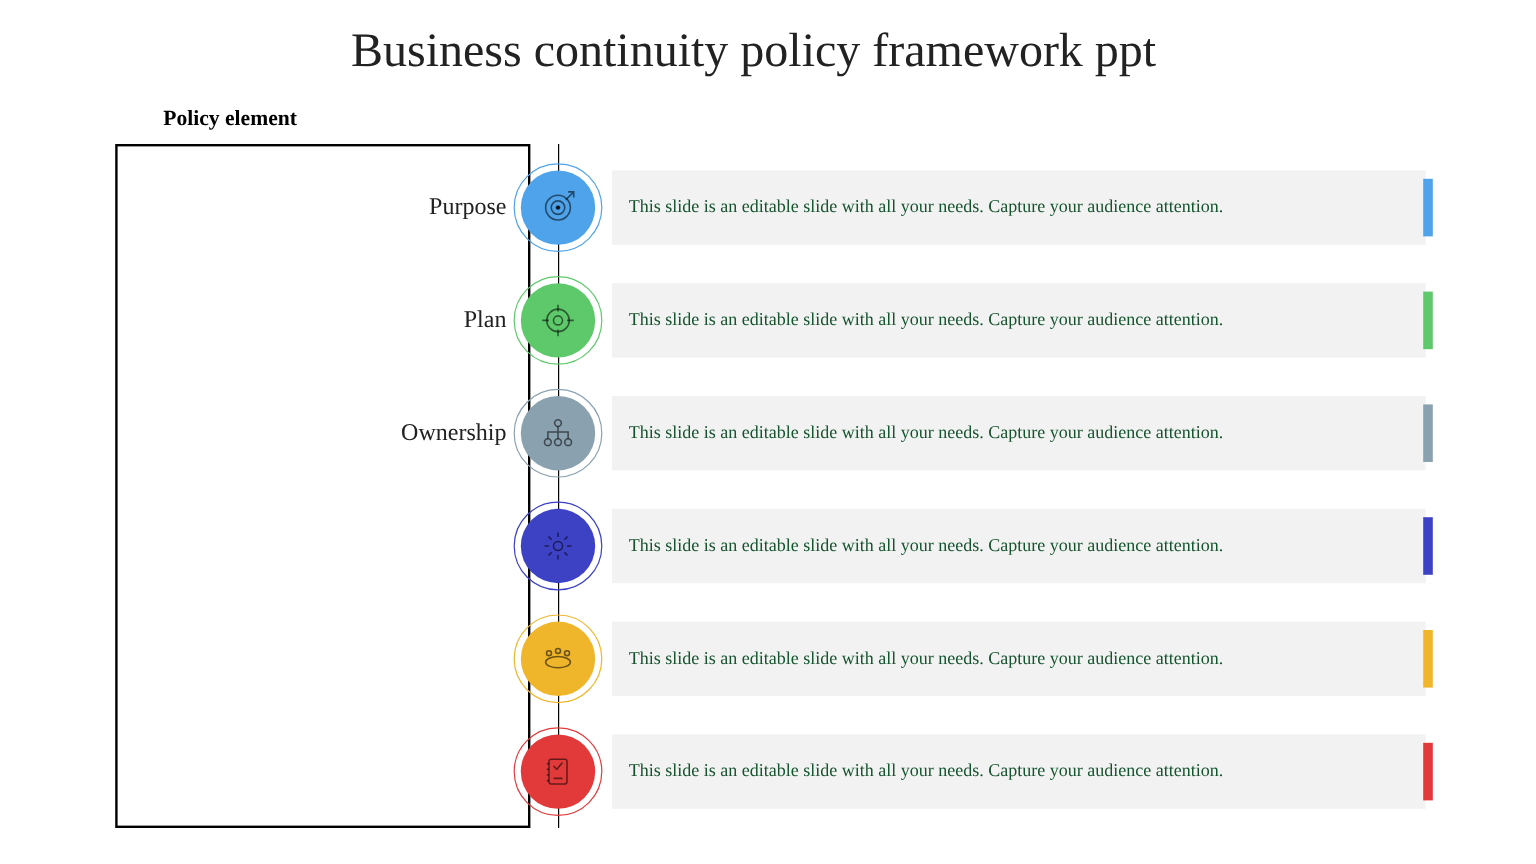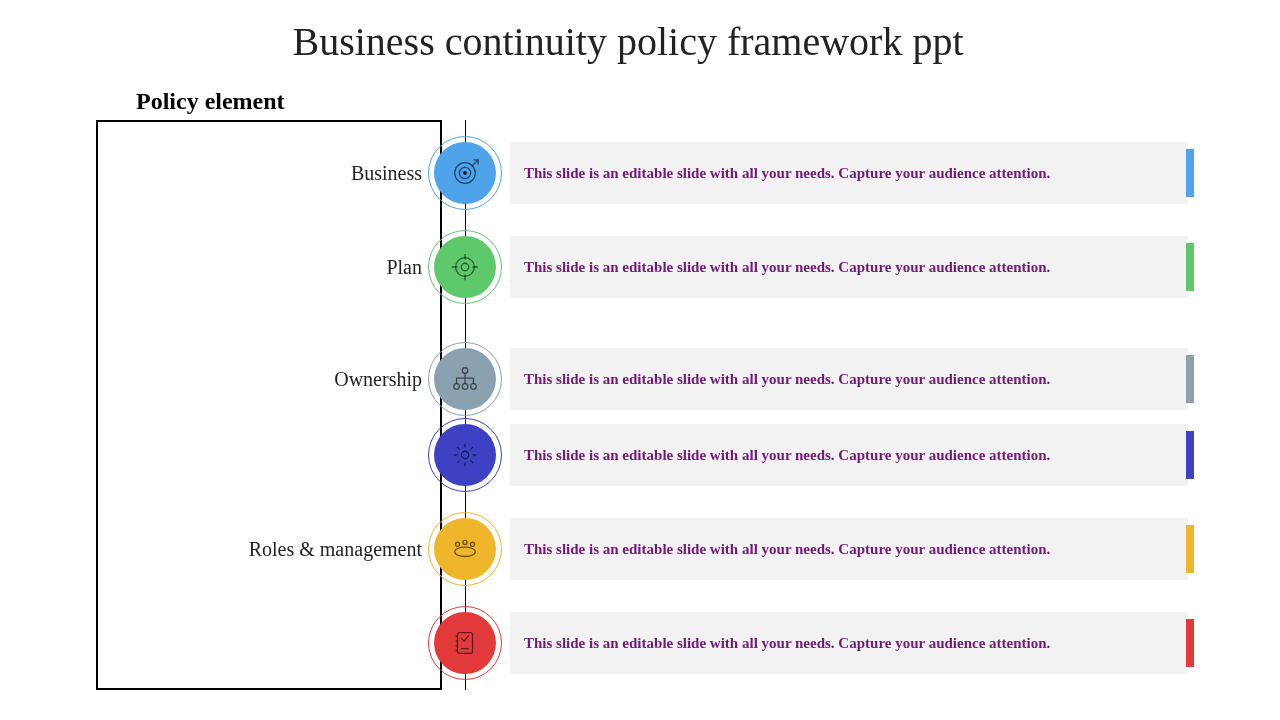--- a/index.html
+++ b/index.html
@@ -21,21 +21,21 @@
     text-align: center;
     font-size: 40px;
     font-weight: 400;
     color: #222;
     font-family: Georgia, serif;
   }
   .subtitle {
     position: absolute;
     top: 88px;
     left: 136px;
-    font-size: 24px;
+    font-size: 18px;
     font-weight: bold;
     color: #000;
     font-family: Georgia, serif;
   }
 
   
   .left-box {
     position: absolute;
     left: 96px;
     top: 120px;
@@ -107,24 +107,23 @@
     right: 92px;
     top: 50%;
     transform: translateY(-50%);
     height: 62px;
     background: #f2f2f2;
     display: flex;
     align-items: center;
     padding: 0 14px;
     font-family: Georgia, serif;
     font-size: 15px;
-    color: #701a75;
+    color: #14532d;
     line-height: 1.35;
     box-sizing: border-box;
-    font-weight: bold;
   }
   .end-bar {
     position: absolute;
     right: 86px;
     top: 50%;
     transform: translateY(-50%);
     width: 8px;
     height: 48px;
   }
 </style>
@@ -133,21 +132,21 @@
 
 <div class="slide">
 
   <div class="title">Business continuity policy framework ppt</div>
   <div class="subtitle">Policy element</div>
 
   <div class="left-box"></div>
   <div class="vline"></div>
 
   <div class="row" style="top:138px">
-    <div class="row-label">Business</div>
+    <div class="row-label">Purpose</div>
     <div class="icon-wrap">
       <div class="icon-ring" style="border-color:#4ea3ea"></div>
       <div class="icon-circle" style="background:#4ea3ea">
         <svg viewBox="0 0 32 32">
             <circle cx="16" cy="16" r="11"></circle>
             <circle cx="16" cy="16" r="6"></circle>
             <circle cx="16" cy="16" r="1.5" fill="currentColor"></circle>
             <path d="M23 9 L30 2 M25 2 h5 v5"></path>
           </svg>
       </div>
@@ -165,21 +164,21 @@
             <circle cx="16" cy="16" r="10"></circle>
             <circle cx="16" cy="16" r="4"></circle>
             <path d="M16 2v6M16 24v6M2 16h6M24 16h6"></path>
           </svg>
       </div>
     </div>
     <div class="desc">This slide is an editable slide with all your needs. Capture your audience attention.</div>
     <div class="end-bar" style="background:#5ec96a"></div>
   </div>
 
-  <div class="row" style="top:344px">
+  <div class="row" style="top:326px">
     <div class="row-label">Ownership</div>
     <div class="icon-wrap">
       <div class="icon-ring" style="border-color:#8aa1af"></div>
       <div class="icon-circle" style="background:#8aa1af">
         <svg viewBox="0 0 32 32">
             <circle cx="16" cy="7" r="3"></circle>
             <circle cx="7" cy="24" r="3"></circle>
             <circle cx="16" cy="24" r="3"></circle>
             <circle cx="25" cy="24" r="3"></circle>
             <path d="M16 10v5M16 15H7v6M16 15v6M16 15h9v6"></path>
@@ -198,21 +197,20 @@
             <circle cx="16" cy="16" r="4"></circle>
             <path d="M16 4v4M16 24v4M4 16h4M24 16h4M7.5 7.5l2.8 2.8M21.7 21.7l2.8 2.8M24.5 7.5l-2.8 2.8M10.3 21.7l-2.8 2.8"></path>
           </svg>
       </div>
     </div>
     <div class="desc">This slide is an editable slide with all your needs. Capture your audience attention.</div>
     <div class="end-bar" style="background:#3d42c4"></div>
   </div>
 
   <div class="row" style="top:514px">
-    <div class="row-label">Roles &amp; management</div>
     <div class="icon-wrap">
       <div class="icon-ring" style="border-color:#f0b62b"></div>
       <div class="icon-circle" style="background:#f0b62b">
         <svg viewBox="0 0 32 32">
             <ellipse cx="16" cy="19" rx="11" ry="5"></ellipse>
             <circle cx="8" cy="11" r="2.2"></circle>
             <circle cx="16" cy="9" r="2.2"></circle>
             <circle cx="24" cy="11" r="2.2"></circle>
           </svg>
       </div>

